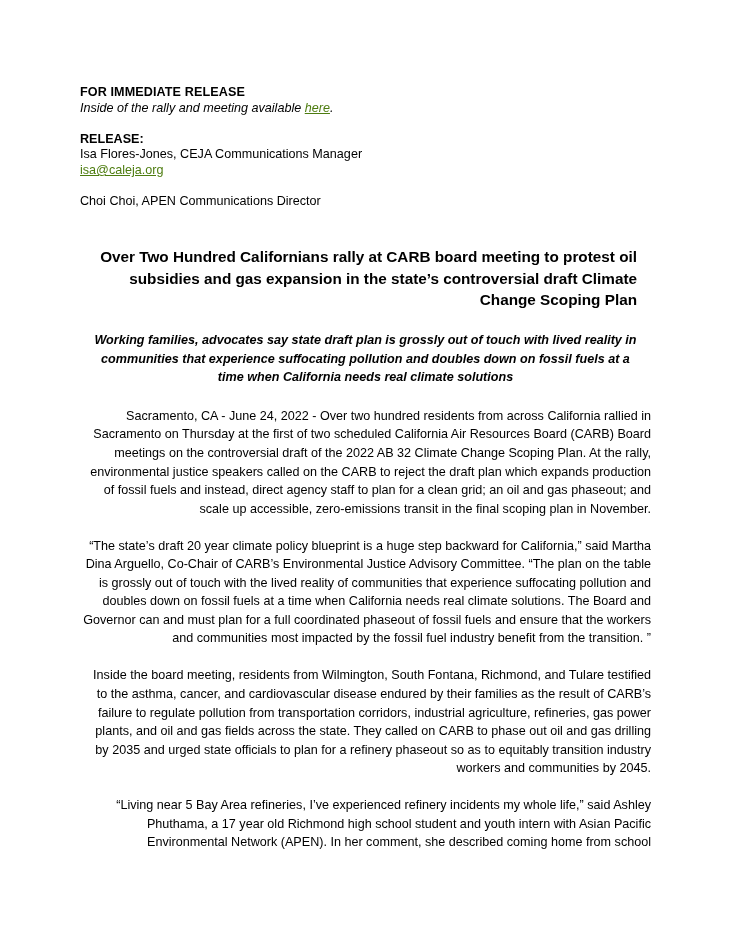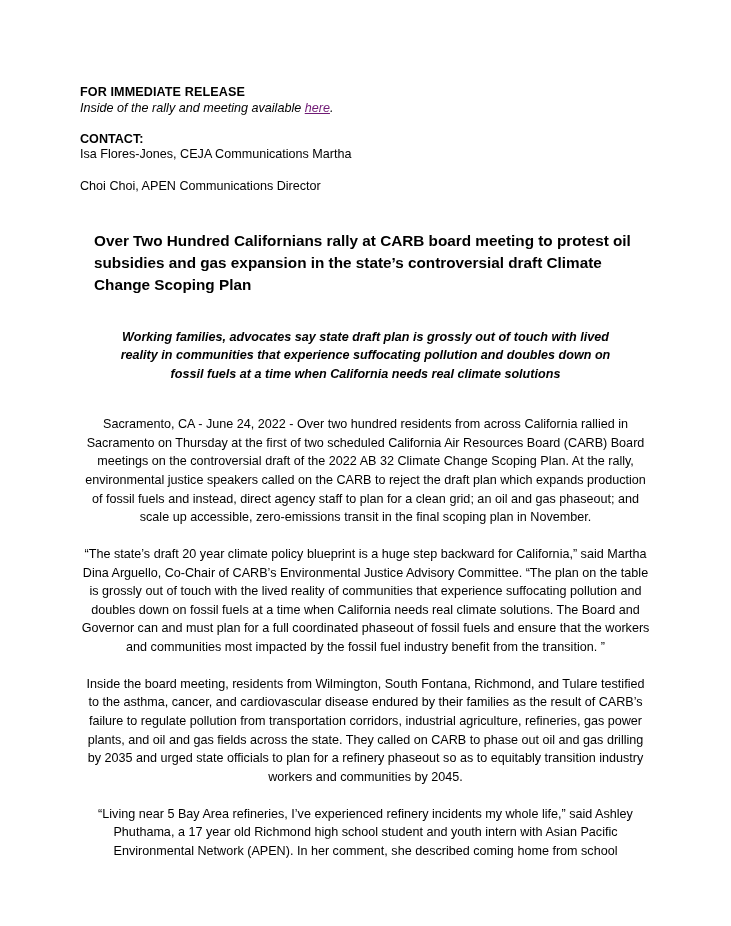--- a/index.html
+++ b/index.html
@@ -49,81 +49,82 @@
     line-height: 15.6px;
   }
   .contact-label {
     font-weight: bold;
   }
   .contact-name {
     font-weight: normal;
   }
 
   a.link {
-    color: #701a75;
+    color: #4d7c0f;
     text-decoration: underline;
   }
   a.link.italic {
     font-style: italic;
   }
 
   
   .headline {
     margin: 0;
     padding: 0;
     font-size: 15.3px;
     line-height: 21.8px;
     font-weight: bold;
-    text-align: left;
+    text-align: right;
     padding-left: 14px;
     padding-right: 14px;
   }
   .headline-gap-top { height: 36px; }
   .headline-gap-bottom { height: 20px; }
 
   
   .deck {
-    margin: 12px;
+    margin: 0;
     font-size: 12.6px;
     line-height: 18.6px;
     font-style: italic;
     font-weight: bold;
     text-align: center;
     padding-left: 12px;
     padding-right: 12px;
   }
   .deck-gap { height: 20px; }
 
   
   p.body-para {
     margin: 0;
     font-size: 12.6px;
     line-height: 18.55px;
-    text-align: center;
+    text-align: right;
   }
   p.body-para.italic {
   }
   .para-gap { height: 18.5px; }
 </style>
 </head>
 <body>
 
 <div class="page">
   <div class="doc-body">
 
     <div class="release-header">
       <div class="release-line-bold">FOR IMMEDIATE RELEASE</div>
       <div class="release-line-italic"><span>Inside of the rally and meeting available </span><a href="#" class="link italic">here</a><span>.</span></div>
     </div>
 
     <div class="spacer-line"></div>
 
     <div class="contact-block">
-      <div class="contact-label">CONTACT:</div>
-      <div class="contact-name">Isa Flores-Jones, CEJA Communications Martha</div>
+      <div class="contact-label">RELEASE:</div>
+      <div class="contact-name">Isa Flores-Jones, CEJA Communications Manager</div>
+      <div><a href="#" class="link">isa@caleja.org</a></div>
 
       <div class="spacer-line"></div>
 
       <div class="contact-name">Choi Choi, APEN Communications Director</div>
     </div>
 
     <div class="headline-gap-top"></div>
 
     <h1 class="headline">Over Two Hundred Californians rally at CARB board meeting to protest oil subsidies and gas expansion in the state’s controversial draft Climate Change Scoping Plan</h1>
 

